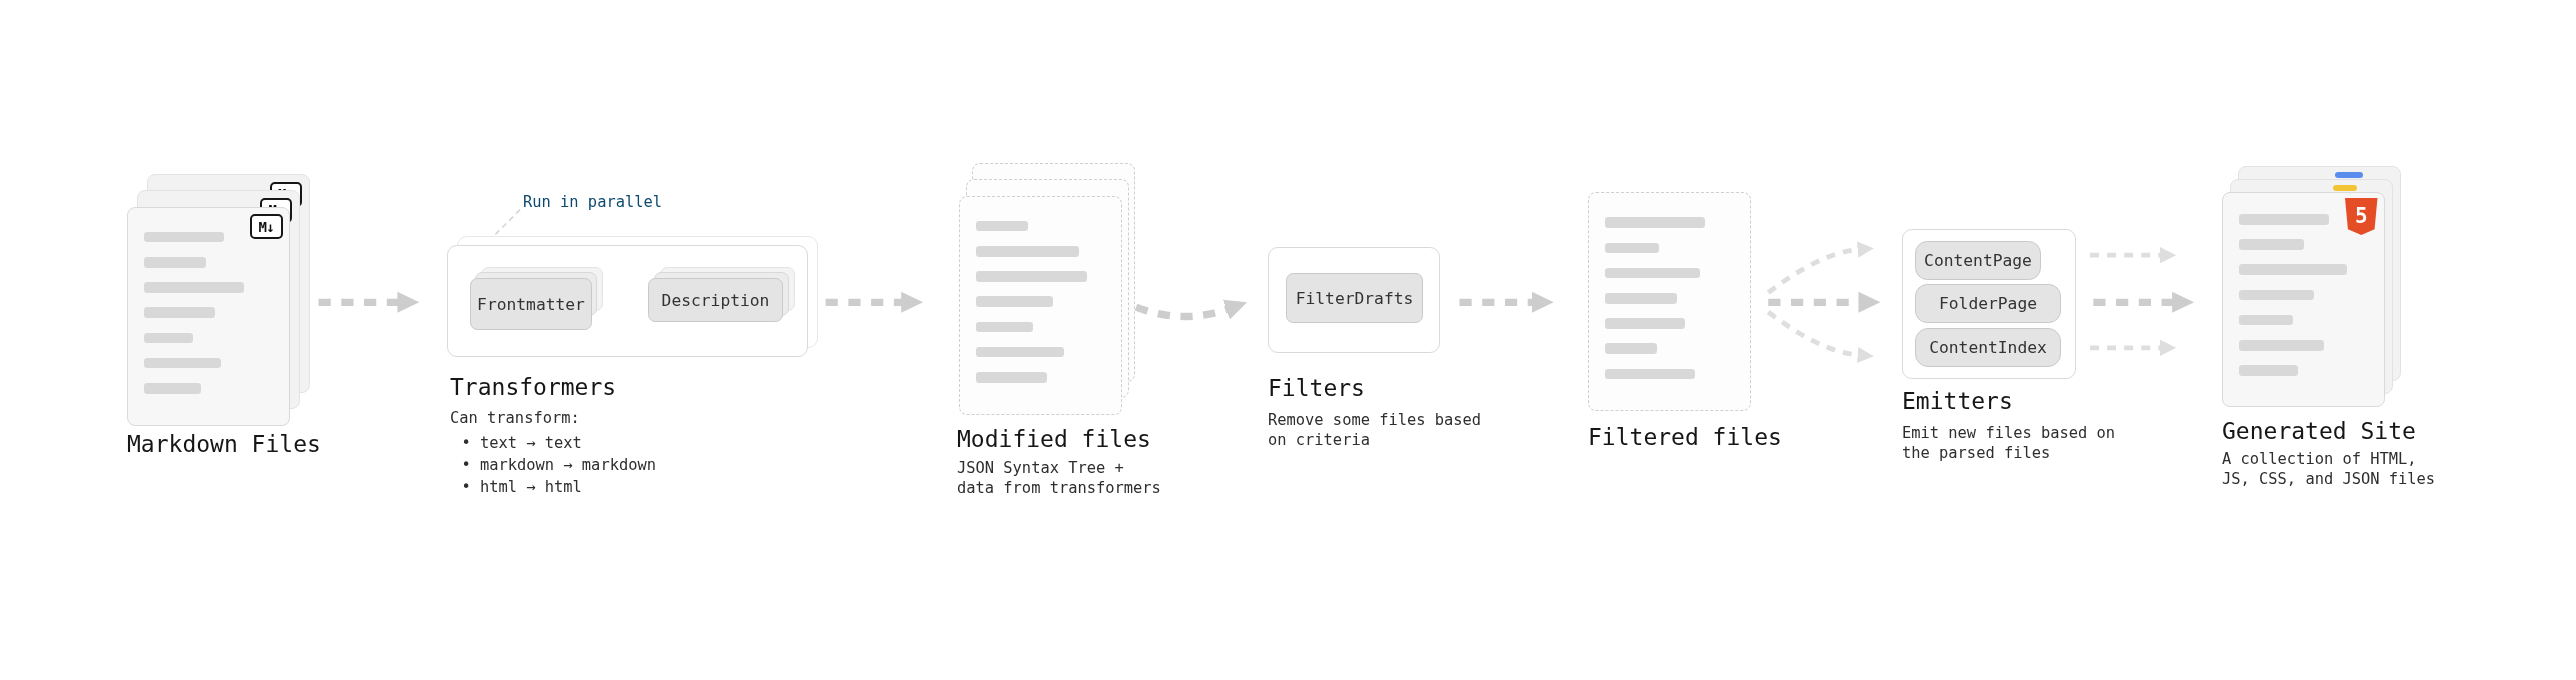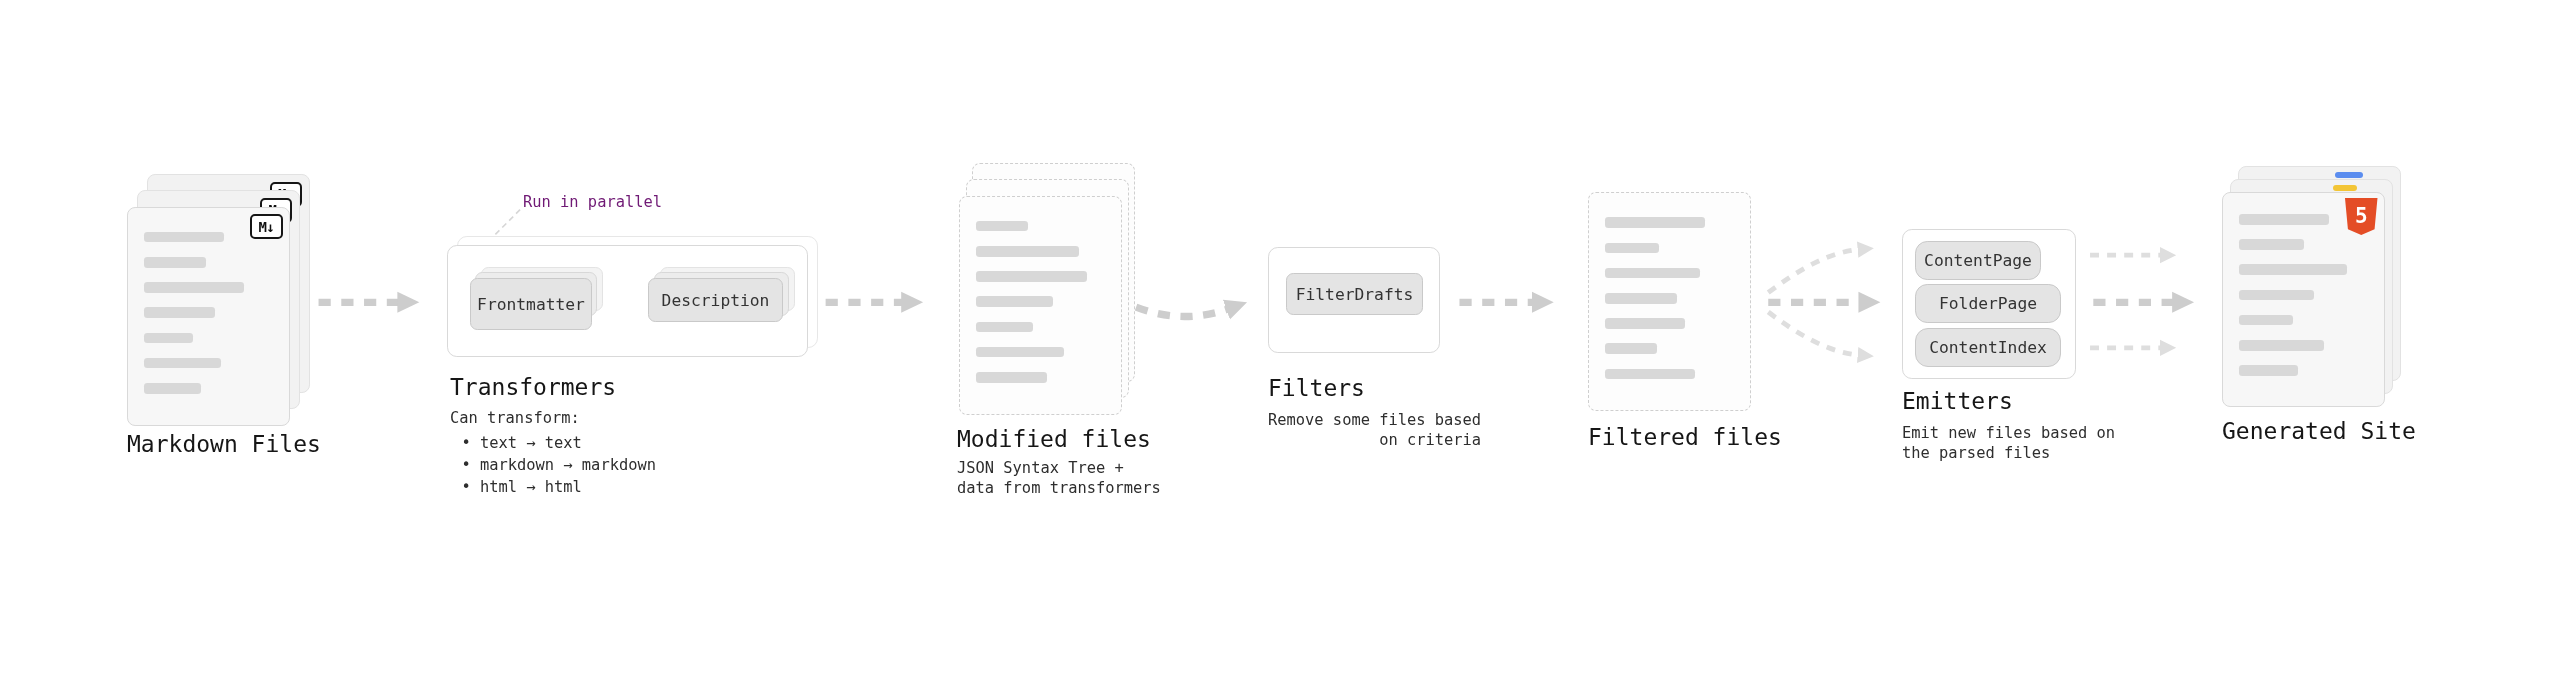--- a/index.html
+++ b/index.html
@@ -58,21 +58,21 @@
     font-size:16.3px; color:#333333; white-space:nowrap;
   }
   .pipe-btn.back1 { background:#ececec; border-color:#d8d8d8; }
   .pipe-btn.back2 { background:#f3f3f3; border-color:#e3e3e3; }
   .pipe-btn.pill { border-radius:12.2px; }
 
   
   .node-label { position:absolute; font-size:23px; color:#161616; white-space:nowrap; }
   .caption { position:absolute; font-size:15.4px; line-height:20.3px; color:#2e2e2e; white-space:nowrap; }
   .bullets { padding-left:11.4px; line-height:22px; margin-top:3.3px; }
-  .annotation { position:absolute; font-size:15.4px; color:#701a75; white-space:nowrap;text-align:center; }
+  .annotation { position:absolute; font-size:15.4px; color:#0c4a6e; white-space:nowrap;text-align:center; }
 </style>
 </head>
 <body>
 
 <div class="canvas">
 
   <svg class="arrows" width="2576" height="681" viewBox="0 0 3170 838">
     <defs>
       <marker id="ah" markerUnits="userSpaceOnUse" markerWidth="30" markerHeight="32" refX="3" refY="16" orient="auto">
         <path d="M0 3 L27 16 L0 29 Z" fill="#cdcdcd"></path>
@@ -162,25 +162,25 @@
       </div>
     </div>
   </div>
   <div class="node-label" style="left:957px; top:426px;">Modified files</div>
   <div class="caption" style="left:957px; top:458px;">
     <div>JSON Syntax Tree +</div>
     <div>data from transformers</div>
   </div>
 
   <div class="panel" style="left:1268px; top:247px; width:172px; height:106px;"></div>
-  <div class="pipe-btn" style="left:1286px; top:273px; width:137px; height:42px;">
+  <div class="pipe-btn" style="left:1286px; top:273px; width:137px; height:50px;">
     <span>FilterDrafts</span>
   </div>
   <div class="node-label" style="left:1268px; top:375px;">Filters</div>
-  <div class="caption" style="left:1268px; top:410px;text-align:right;">
+  <div class="caption" style="left:1268px; top:410px;">
     <div>Remove some files based</div>
     <div>on criteria</div>
   </div>
 
   <div class="file-card dashed" style="left:1588px; top:192px;">
     <div class="lines">
       <div class="file-line" style="width:78%"></div>
       <div class="file-line" style="width:42%"></div>
       <div class="file-line" style="width:74%"></div>
       <div class="file-line" style="width:56%"></div>
@@ -221,15 +221,19 @@
         <div class="file-line" style="width:50%"></div>
         <div class="file-line" style="width:84%"></div>
         <div class="file-line" style="width:58%"></div>
         <div class="file-line" style="width:42%"></div>
         <div class="file-line" style="width:66%"></div>
         <div class="file-line" style="width:46%"></div>
       </div>
     </div>
   </div>
   <div class="node-label" style="left:2222px; top:418px;">Generated Site</div>
+  <div class="caption" style="left:2222px; top:449px;">
+    <div>A collection of HTML,</div>
+    <div>JS, CSS, and JSON files</div>
+  </div>
 
 </div>
 
 
 </body></html>

